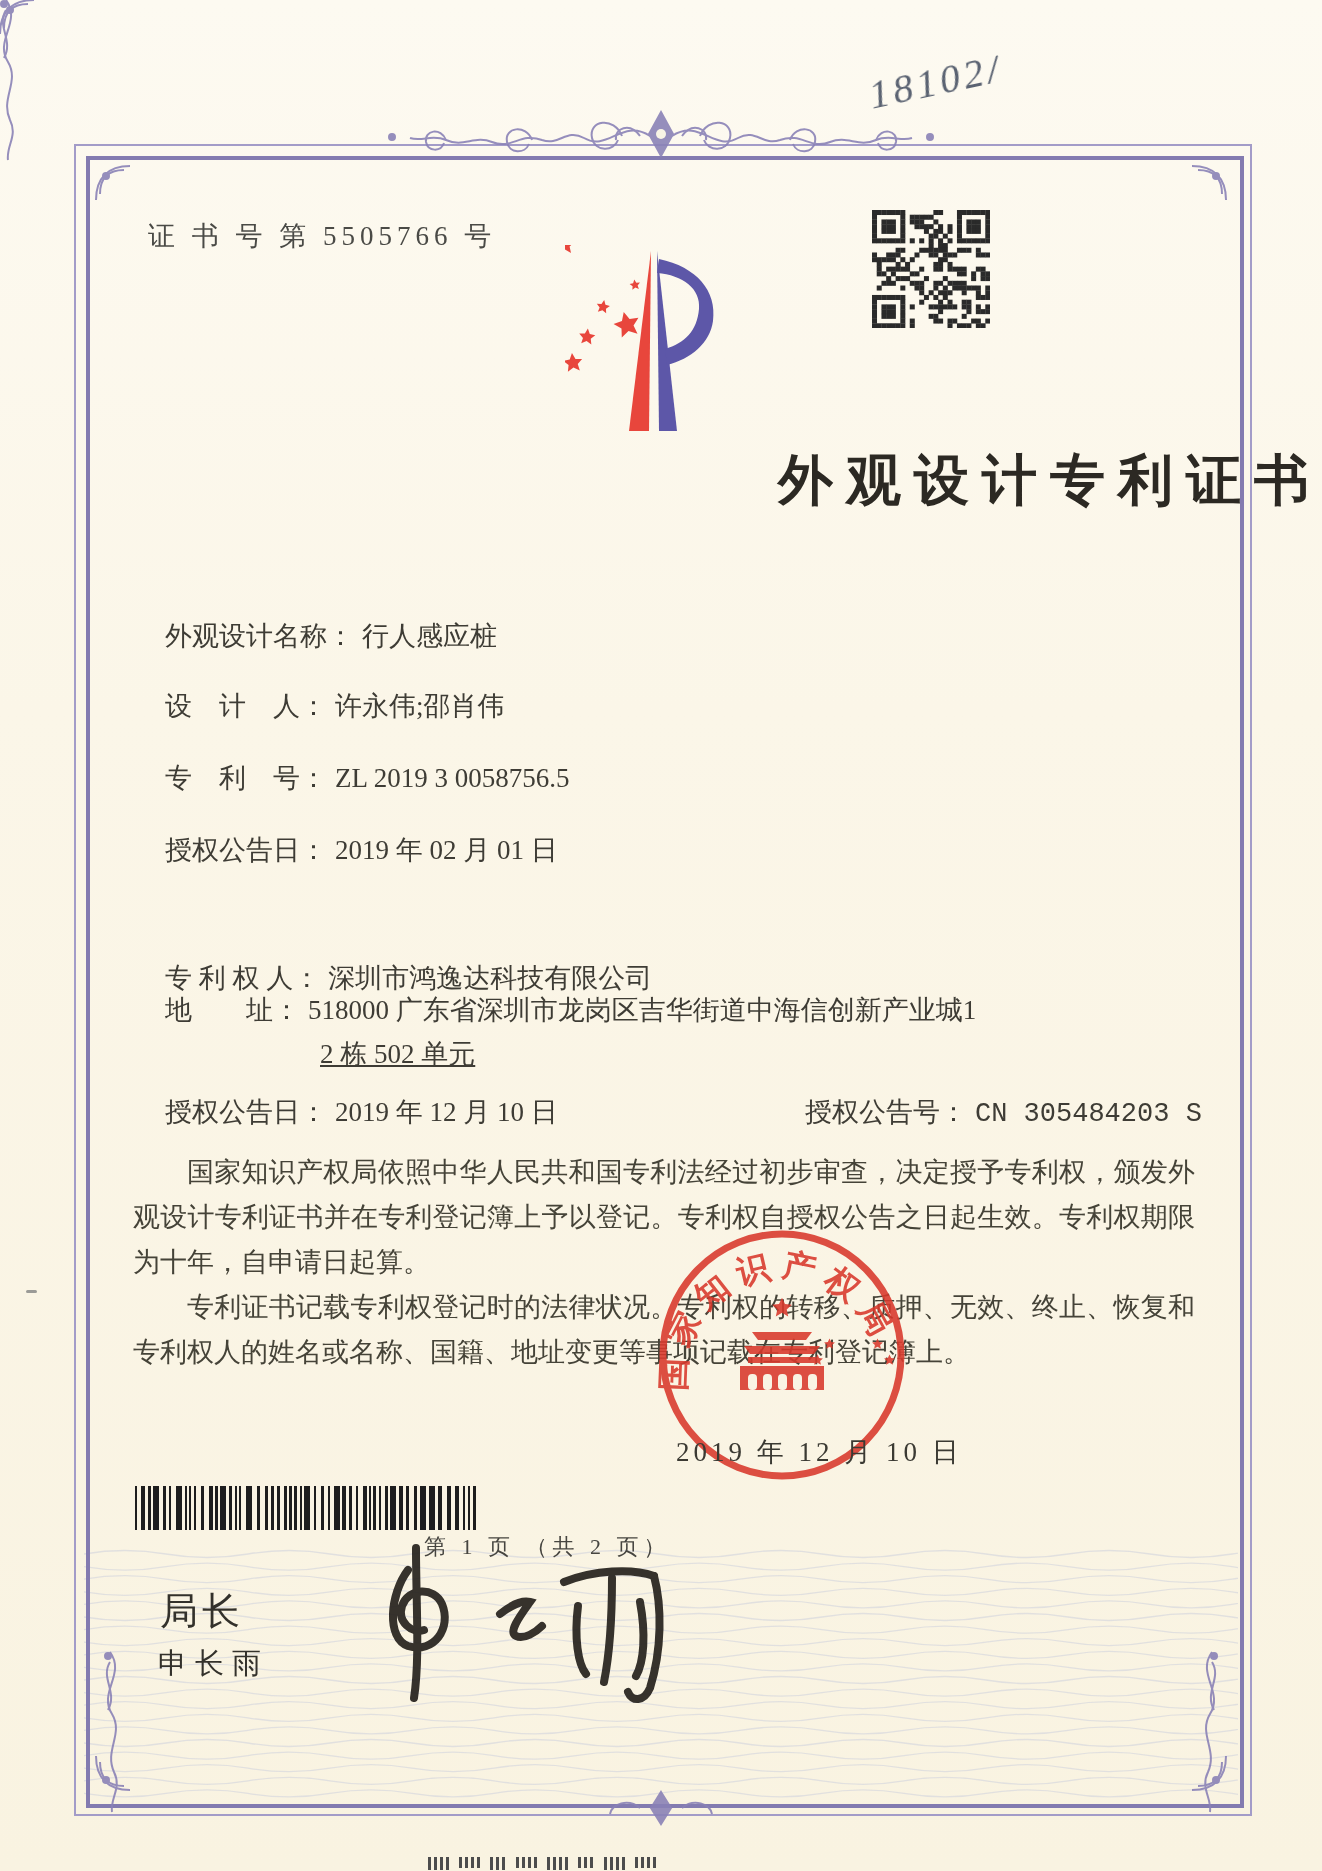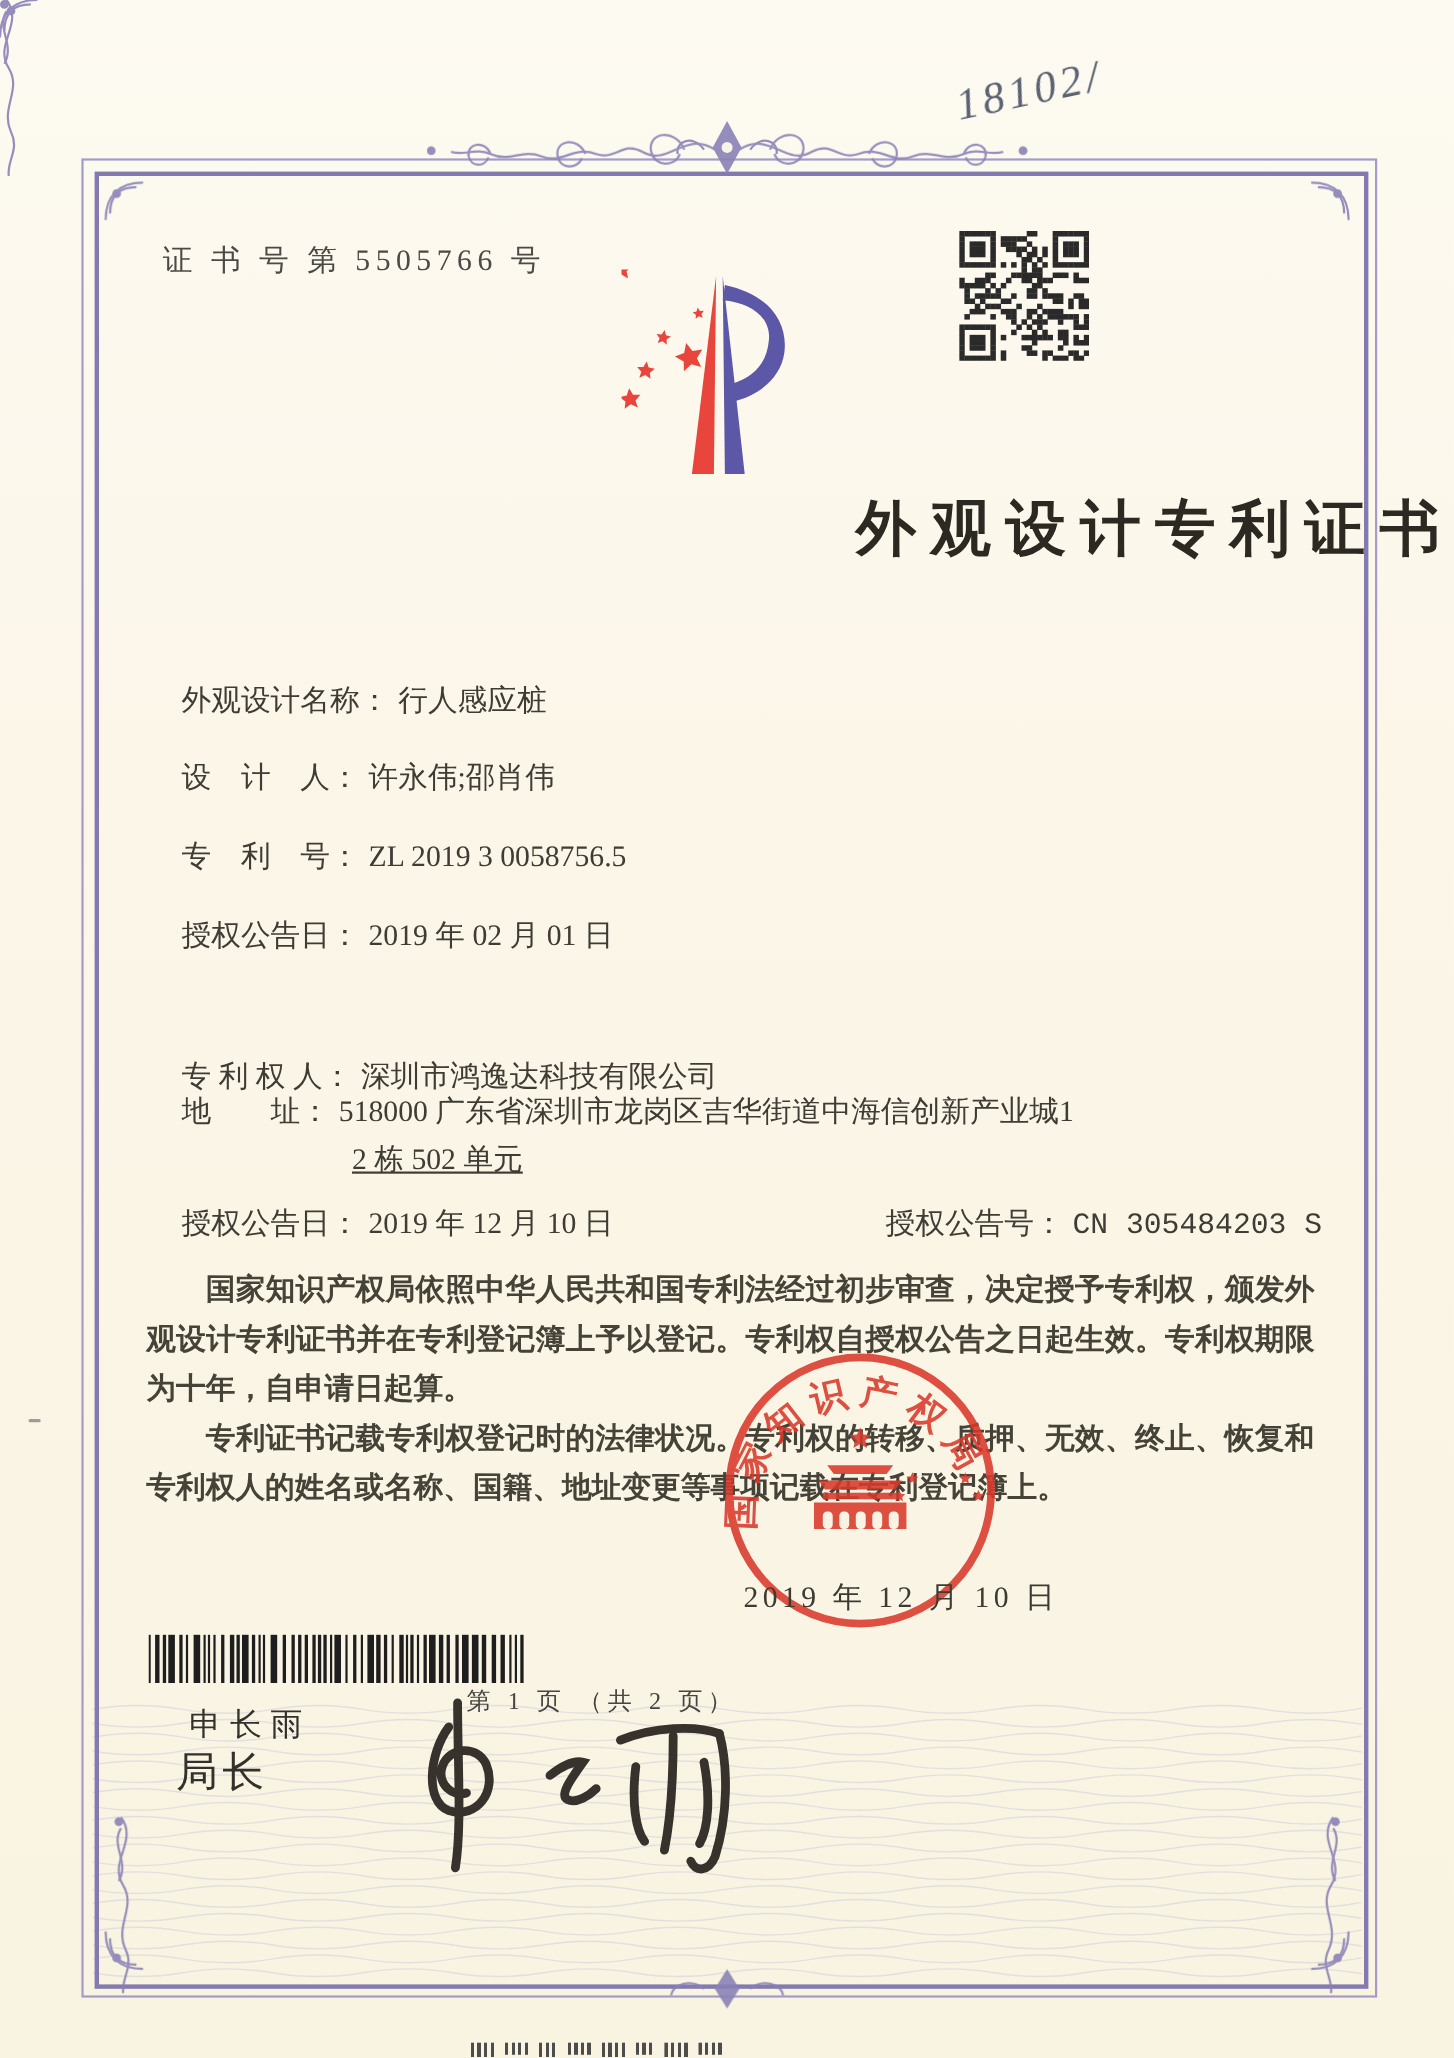--- a/index.html
+++ b/index.html
@@ -10,24 +10,24 @@
   }
   .frame1{position:absolute;left:74px;top:144px;width:1174px;height:1668px;border:2px solid #a39cc8;pointer-events:none;}
   .frame2{position:absolute;left:86px;top:156px;width:1150px;height:1644px;border:4px solid #837bb0;pointer-events:none;}
   .cert-no{position:absolute;left:148px;top:218px;font-size:27px;letter-spacing:5px;color:#4a4a46;white-space:nowrap;}
   .hand-note{position:absolute;left:868px;top:58px;font-size:40px;font-style:italic;color:#5b6372;transform:rotate(-12deg);letter-spacing:4px;}
   .title{position:absolute;left:0;top:444px;width:100%;text-align:right;font-size:55px;font-weight:bold;letter-spacing:13px;color:#2c2923;}
   .field{position:absolute;left:165px;font-size:27px;white-space:nowrap;color:#3e3c35;}
   .field .fvalue{margin-left:8px;}
   .addr2{position:absolute;left:320px;font-size:27px;color:#3e3c35;text-decoration:underline;}
   .grant-col2{position:absolute;left:640px;top:0;font-family:Liberation Mono, monospace;}
-  .paras{position:absolute;left:133px;top:1150px;width:1062px;font-size:27px;line-height:45px;text-align:justify;color:#454338;font-weight:bold;}
+  .paras{position:absolute;left:133px;top:1150px;width:1062px;font-size:27px;line-height:45px;text-align:justify;color:#454338;}
   .paras p{margin:0;text-indent:2em;}
   .director-title{position:absolute;left:160px;top:1586px;font-size:38px;letter-spacing:4px;color:#33312b;}
-  .director-name{position:absolute;left:158px;top:1548px;font-size:29px;letter-spacing:8px;color:#33312b;margin-left:14px;}
+  .director-name{position:absolute;left:158px;top:1644px;font-size:29px;letter-spacing:8px;color:#33312b;}
   .seal-date{position:absolute;left:676px;top:1434px;font-size:27px;letter-spacing:4px;color:#3b3a33;z-index:6;white-space:nowrap;}
   .footer-page{position:absolute;left:424px;top:1532px;font-size:22px;letter-spacing:5px;color:#464540;}
   .abs{position:absolute;}
   .cutoff{position:absolute;left:428px;top:1857px;display:flex;gap:9px;}
   .cutoff i{display:block;width:22px;height:13px;background:repeating-linear-gradient(90deg,#4d4d4d 0 3px,transparent 3px 6px);}
   .cutoff i:nth-child(2n){height:11px;}
   .cutoff i:nth-child(3n){width:17px;}
   .pencil-mark{position:absolute;left:26px;top:1290px;width:11px;height:3px;background:#9b9b97;border-radius:2px;}
   svg text{font-family:"Liberation Serif","DejaVu Serif",serif;}
 </style>

